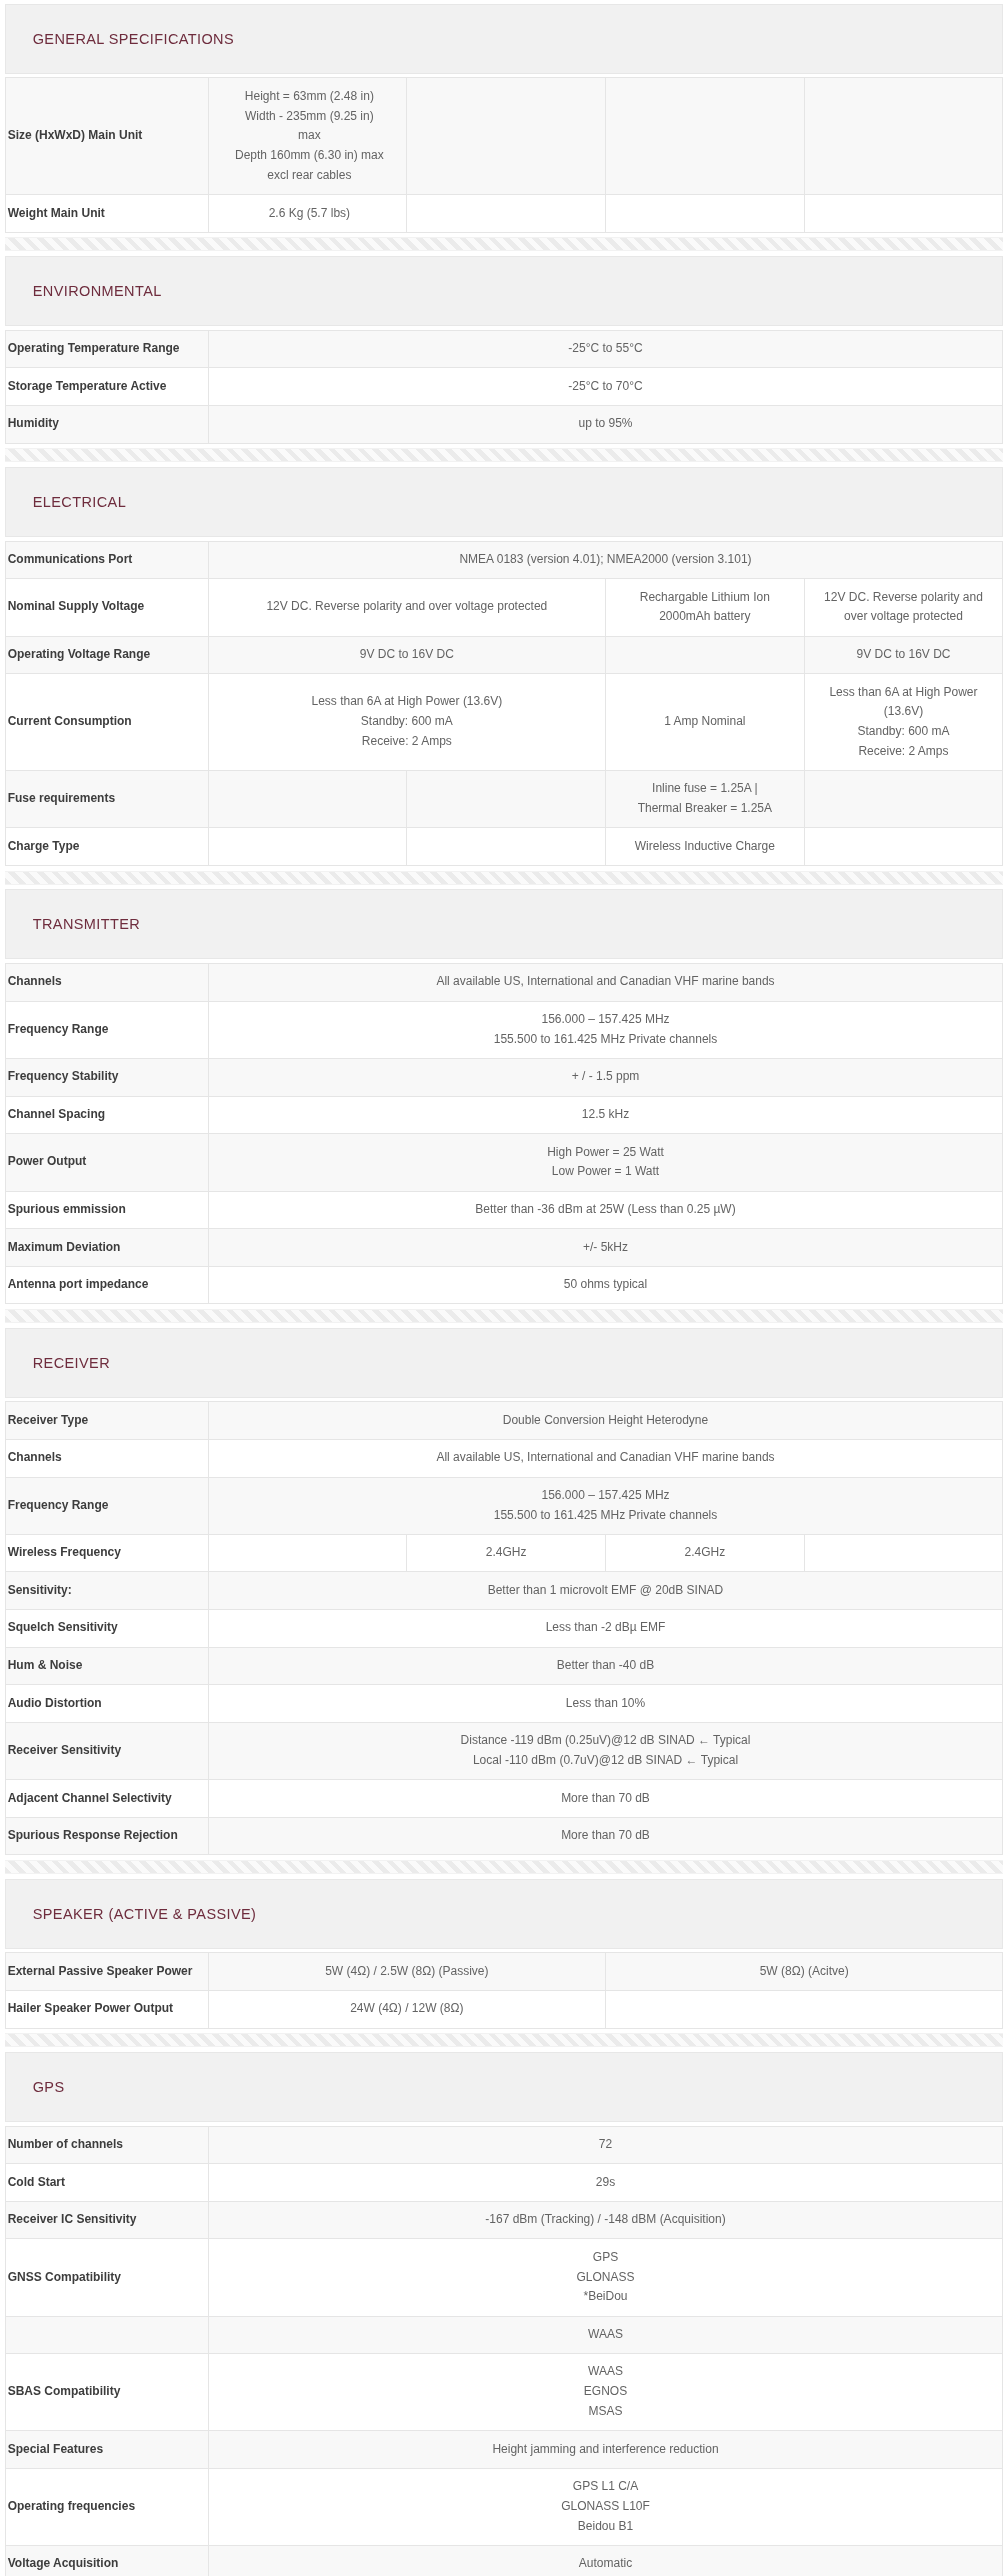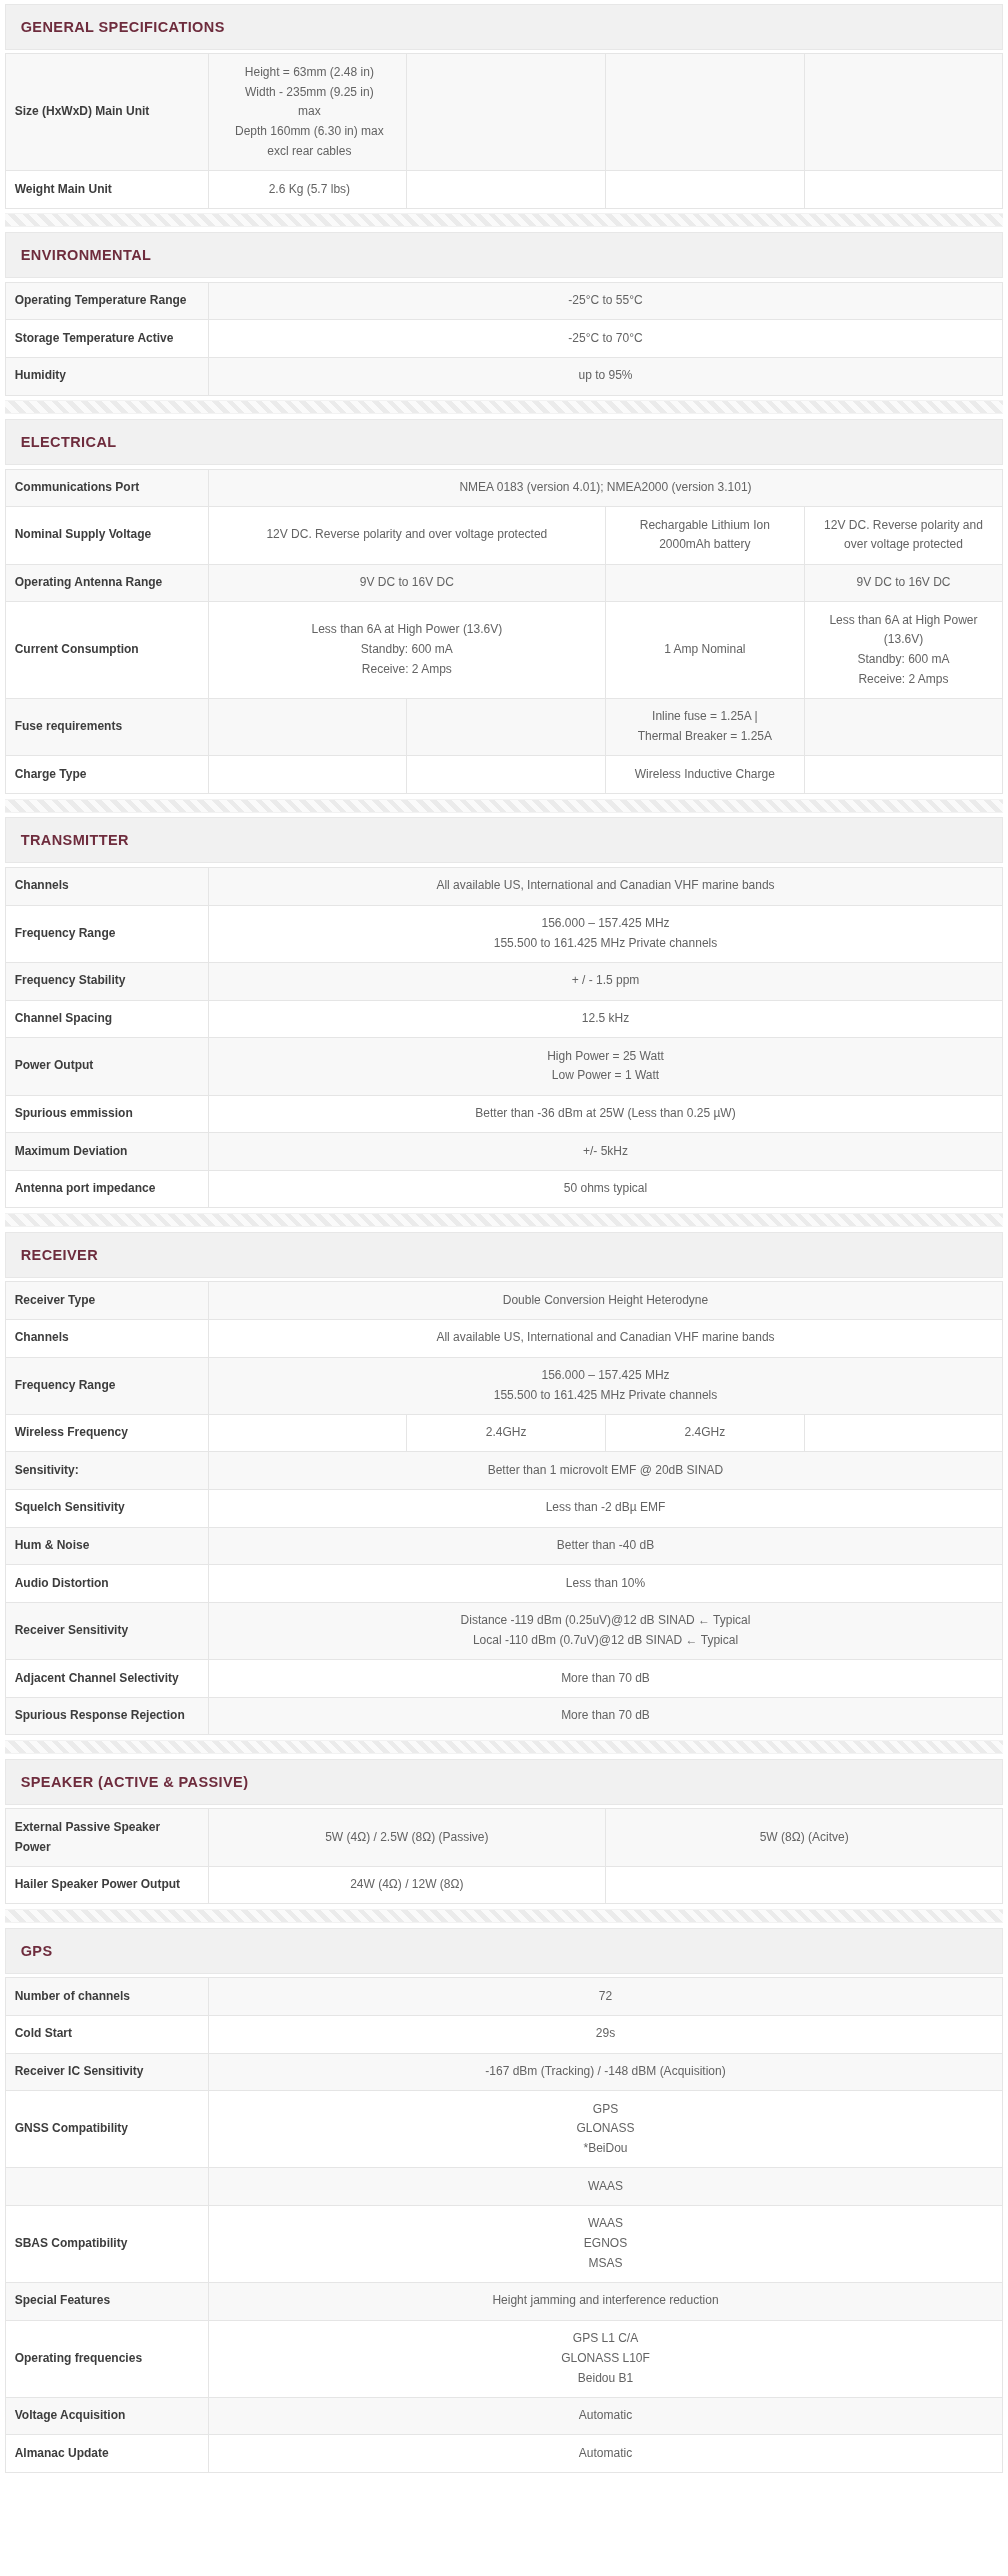--- a/index.html
+++ b/index.html
@@ -17,24 +17,24 @@
     border-top: 0.9px solid #f2f2f2;
     border-bottom: 0.9px solid #f2f2f2;
   }
   .sec-header {
     background: #f1f1f1;
     border: 0.9px solid #e7e7e7;
     padding: 14px 15px;
     margin-bottom: 3.7px;
   }
   .sec-title {
-    margin: 0;
+    margin: 12px;
     color: #6e2c3d;
     font-size: 14.5px;
-    font-weight: 700;
+    font-weight: 400;
     letter-spacing: 0.4px;
   }
   table.spec-table {
     width: 100%;
     border-collapse: collapse;
     table-layout: fixed;
   }
   table.spec-table td {
     border: 0.9px solid #e5e5e5;
     padding: 8.4px 9.3px;
@@ -45,21 +45,21 @@
     vertical-align: middle;
     white-space: pre-line;
     overflow: hidden;
     background: #ffffff;
   }
   table.spec-table tr:nth-child(odd) td { background: #f8f8f8; }
   table.spec-table td.label {
     text-align: left;
     font-weight: bold;
     color: #3d3d3d;
-    padding-left: 9px;
+    padding-left: 2px;
   }
   table.spec-table td.left {
     text-align: center;
     padding-left: 13px;
   }
 </style>
 </head>
 <body>
 
 <div id="spec-root">
@@ -144,21 +144,21 @@
             <td class="label">Communications Port</td>
             <td class="val" colspan="4">NMEA 0183 (version 4.01); NMEA2000 (version 3.101)</td>
           </tr>
           <tr>
             <td class="label">Nominal Supply Voltage</td>
             <td class="val" colspan="2">12V DC. Reverse polarity and over voltage protected</td>
             <td class="val">Rechargable Lithium Ion 2000mAh battery</td>
             <td class="val">12V DC. Reverse polarity and over voltage protected</td>
           </tr>
           <tr>
-            <td class="label">Operating Antenna Range</td>
+            <td class="label">Operating Voltage Range</td>
             <td class="val" colspan="2">9V DC to 16V DC</td>
             <td class="val"></td>
             <td class="val">9V DC to 16V DC</td>
           </tr>
           <tr>
             <td class="label">Current Consumption</td>
             <td class="val" colspan="2">Less than 6A at High Power (13.6V)
 Standby: 600 mA
 Receive: 2 Amps</td>
             <td class="val">1 Amp Nominal</td>

